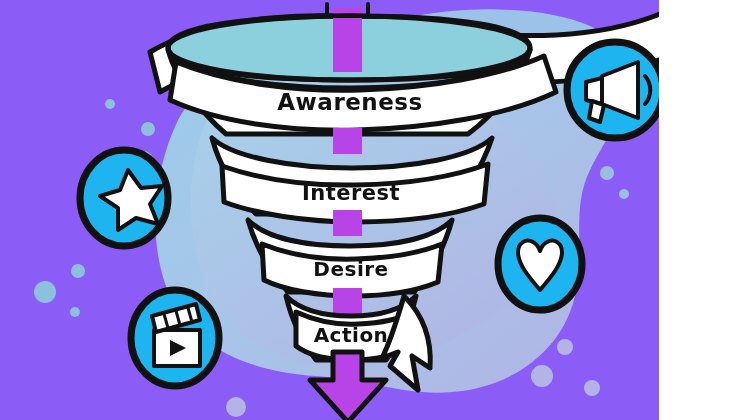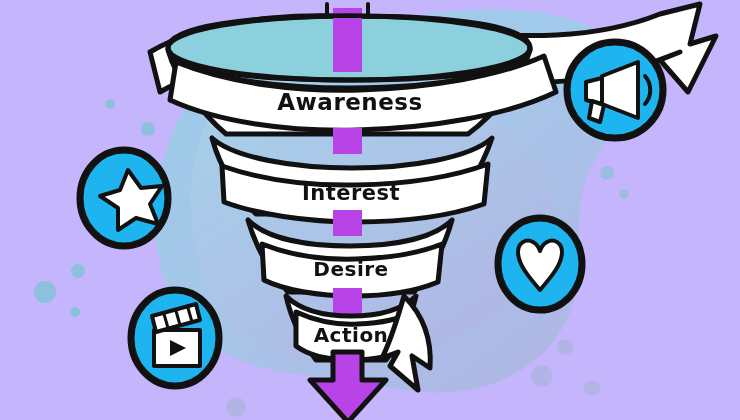--- a/index.html
+++ b/index.html
@@ -6,24 +6,24 @@
   html, body {
     margin: 0;
     padding: 0;
     background: #ffffff;
   }
   body {
     font-family: "DejaVu Sans", sans-serif;
   }
   #stage {
     position: relative;
-    width: 740px;
+    width: 659px;
     height: 420px;
     overflow: hidden;
-    background: #c4b5fd;
+    background: #8b5cf6;
   }
   #stage svg {
     display: block;
     width: 740px;
     height: 420px;
   }
   .funnel-label {
     font-family: "DejaVu Sans", sans-serif;
     font-weight: 700;
     fill: #111111;

